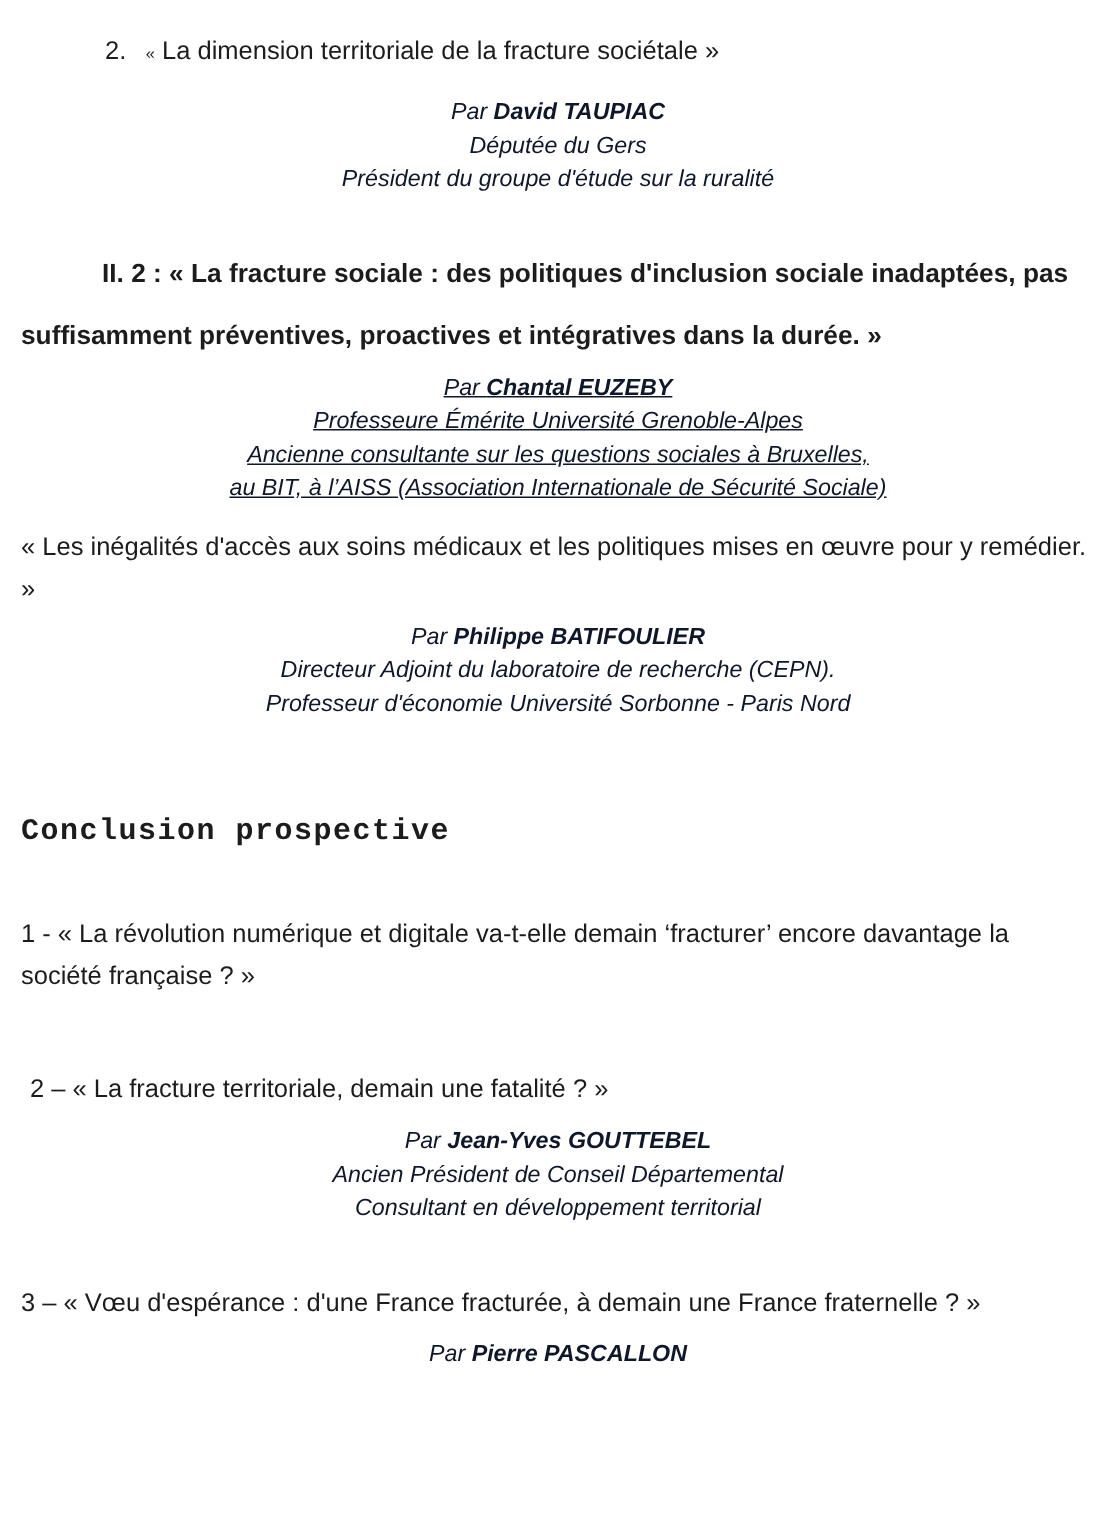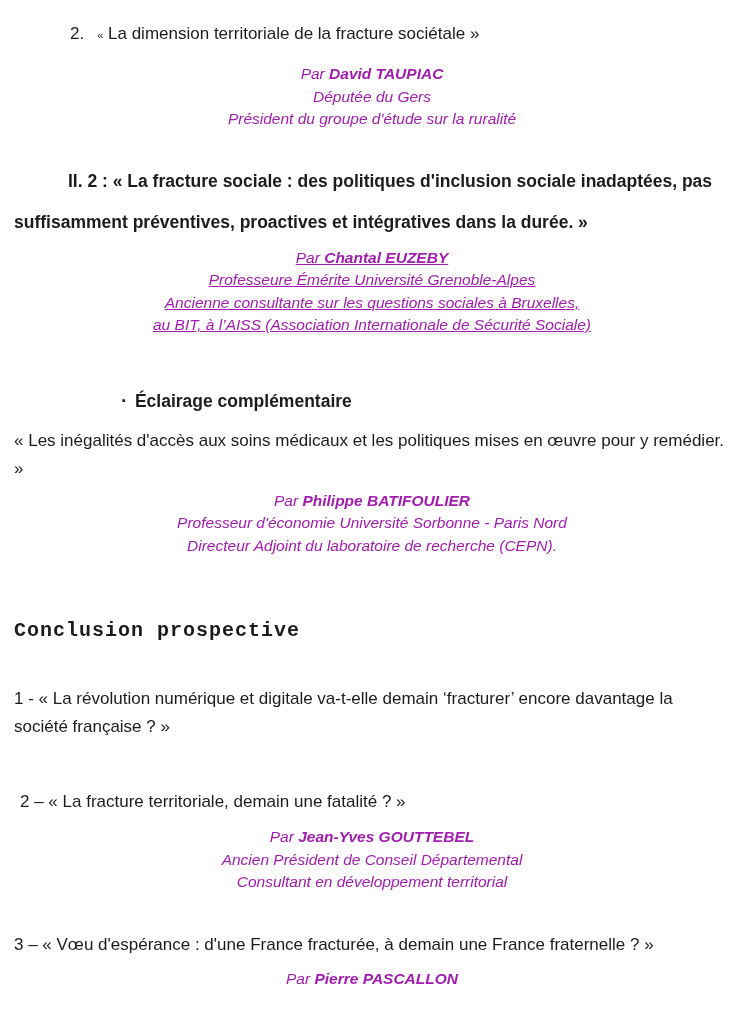--- a/index.html
+++ b/index.html
@@ -14,21 +14,21 @@
     padding: 21px 16px 0 14px;
     overflow: hidden;
     border-radius: 32px;
   }
   
   .item2-line { margin-left: 56px; font-size: 17px; line-height: 25px; }
   .item2-num  { display: inline-block; margin-right: 13px; }
   .small-q    { font-size: 11px; }
 
   
-  .by { text-align: center; font-style: italic; font-size: 15.5px; line-height: 22.5px; color: #a21caf; }
+  .by { text-align: center; font-style: italic; font-size: 15.5px; line-height: 22.5px; color: #0f172a; }
   .by .name { font-weight: bold; }
 
   
   .h-ii2 {
     font-weight: bold;
     font-size: 17.5px;
     line-height: 41px;
     text-indent: 54px;
     width: 716px;
   }
@@ -79,28 +79,25 @@
   </div>
 
   <div class="h-ii2 mt-c">II. 2 : « La fracture sociale : des politiques d'inclusion sociale inadaptées, pas suffisamment préventives, proactives et intégratives dans la durée. »</div>
   <div class="by mt-d">
     <div><span>Par </span><span class="name">Chantal EUZEBY</span></div>
     <div>Professeure Émérite Université Grenoble-Alpes</div>
     <div>Ancienne consultante sur les questions sociales à Bruxelles,</div>
     <div>au BIT, à l’AISS (Association Internationale de Sécurité Sociale)</div>
   </div>
 
-  <div class="eclairage mt-e">
-    <span class="bullet">▪</span><span>Éclairage complémentaire</span>
-  </div>
   <div class="quote-p mt-f">« Les inégalités d'accès aux soins médicaux et les politiques mises en œuvre pour y remédier. »</div>
   <div class="by mt-g">
     <div><span>Par </span><span class="name">Philippe BATIFOULIER</span></div>
+    <div>Directeur Adjoint du laboratoire de recherche (CEPN).</div>
     <div>Professeur d'économie Université Sorbonne - Paris Nord</div>
-    <div>Directeur Adjoint du laboratoire de recherche (CEPN).</div>
   </div>
 
   <div class="h-conclusion mt-h">Conclusion prospective</div>
 
   <div class="quote-p mt-i">1 - « La révolution numérique et digitale va-t-elle demain ‘fracturer’ encore davantage la société française ? »</div>
 
   <div class="quote-p indent-2 mt-k">2 – « La fracture territoriale, demain une fatalité ? »</div>
   <div class="by mt-l">
     <div><span>Par </span><span class="name">Jean-Yves GOUTTEBEL</span></div>
     <div>Ancien Président de Conseil Départemental</div>

